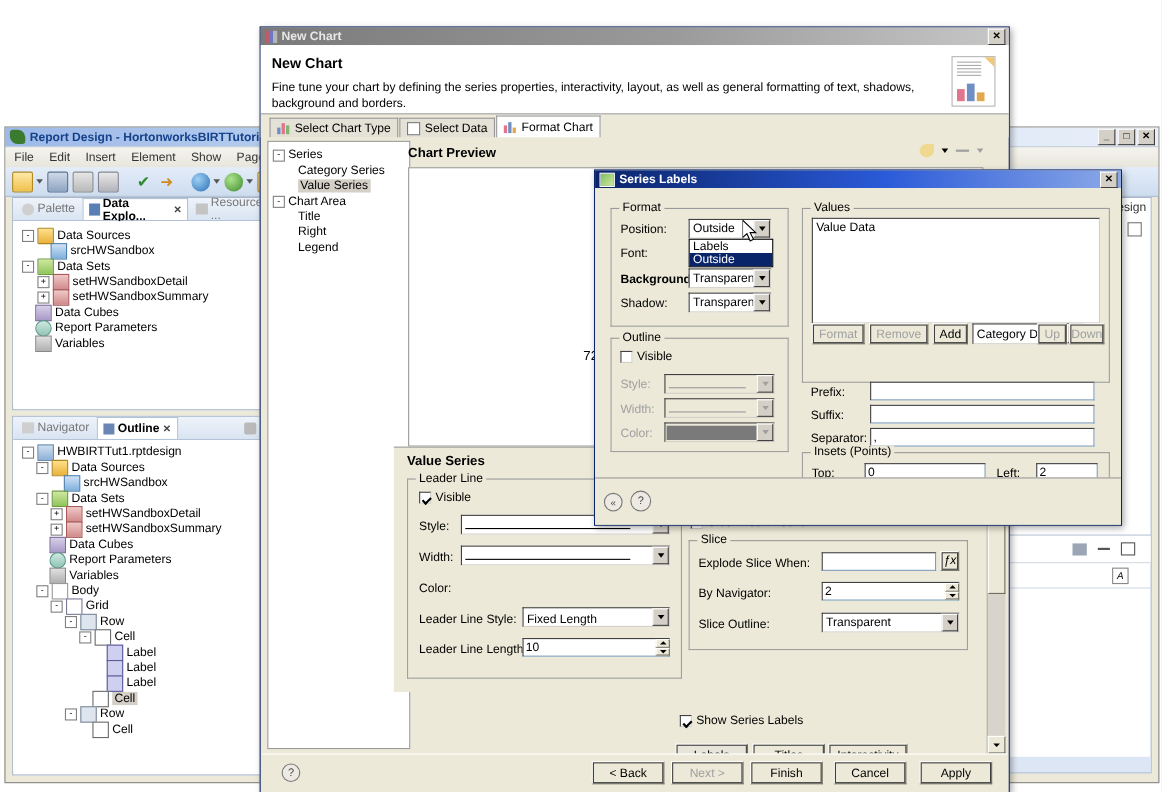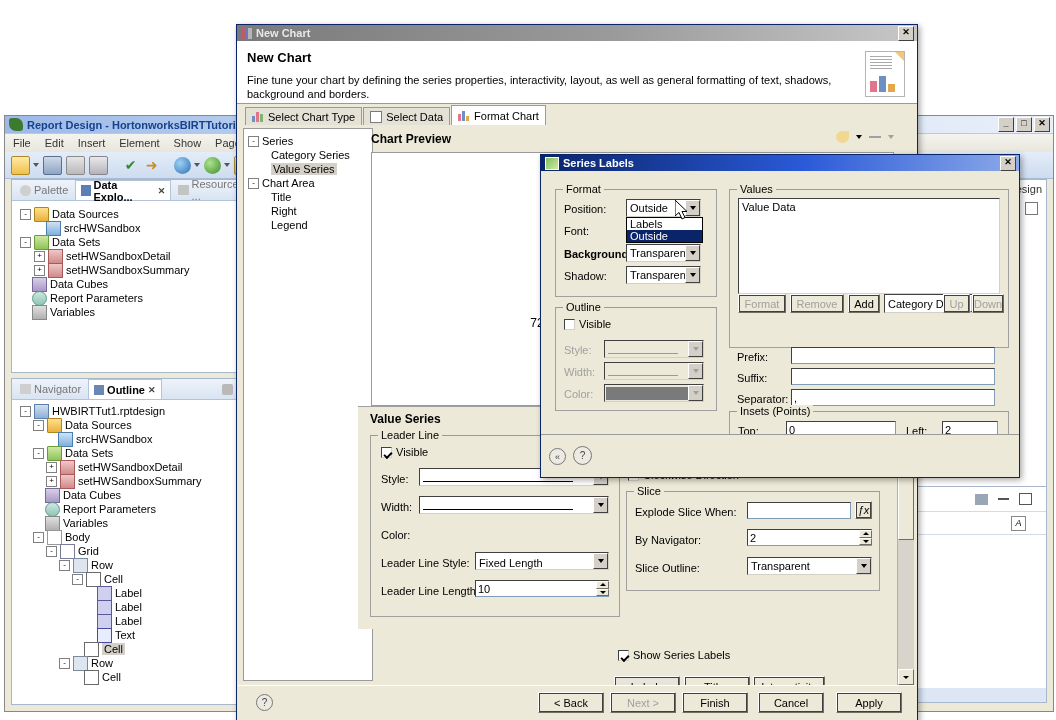--- a/index.html
+++ b/index.html
@@ -365,25 +365,20 @@
         <div class="trow" style="padding-left: 65px;">
           <span class="tspace"></span>
           <span class="ticn" style="background:#cfd0ef;border:1px solid #5a5a9a;"></span>
           <span>Label</span>
         </div>
         <div class="trow" style="padding-left: 65px;">
           <span class="tspace"></span>
           <span class="ticn" style="background:#cfd0ef;border:1px solid #5a5a9a;"></span>
           <span>Label</span>
         </div>
-        <div class="trow" style="padding-left: 65px;">
-          <span class="tspace"></span>
-          <span class="ticn" style="background:#e8ecff;border:1px solid #4a4a9a;"></span>
-          <span>Text</span>
-        </div>
         <div class="trow" style="padding-left: 52px;">
           <span class="tspace"></span>
           <span class="ticn" style="background:#fff;border:1px solid #6a6a6a;"></span>
           <span class="tsel">Cell</span>
         </div>
         <div class="trow" style="padding-left: 39px;">
           <span class="tog">-</span>
           <span class="ticn" style="background:#dfe5ee;border:1px solid #7a8a9a;"></span>
           <span>Row</span>
         </div>

